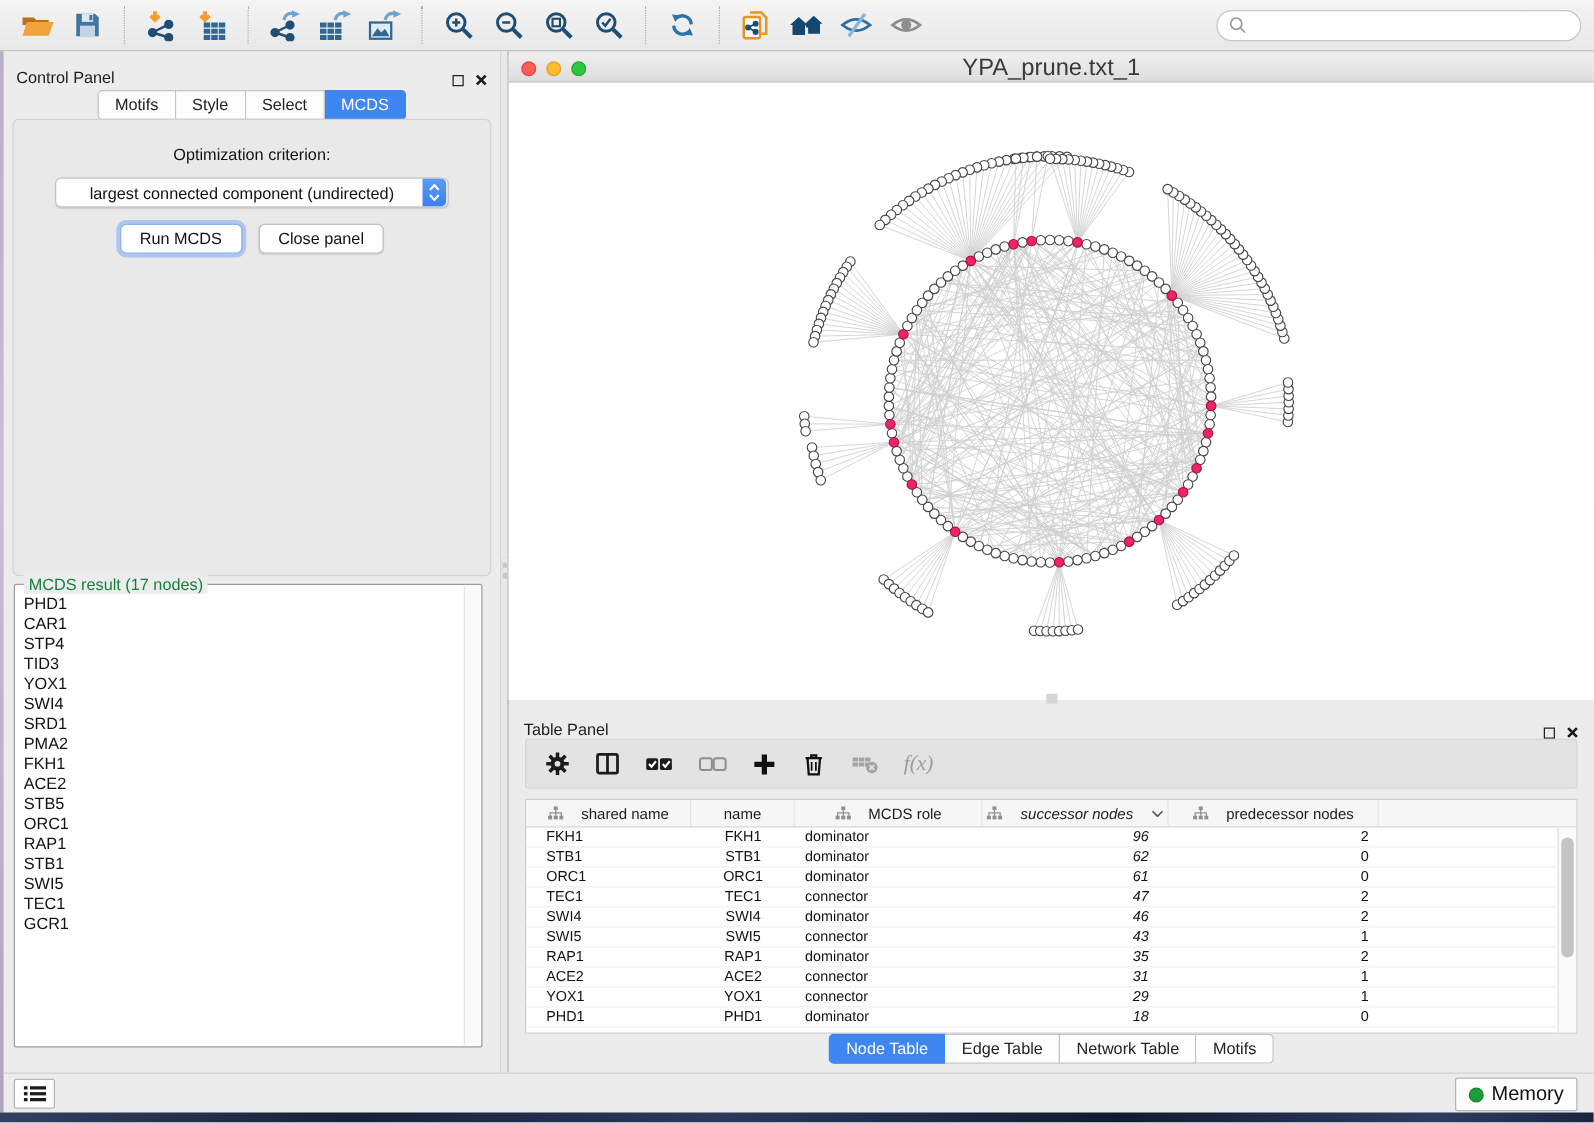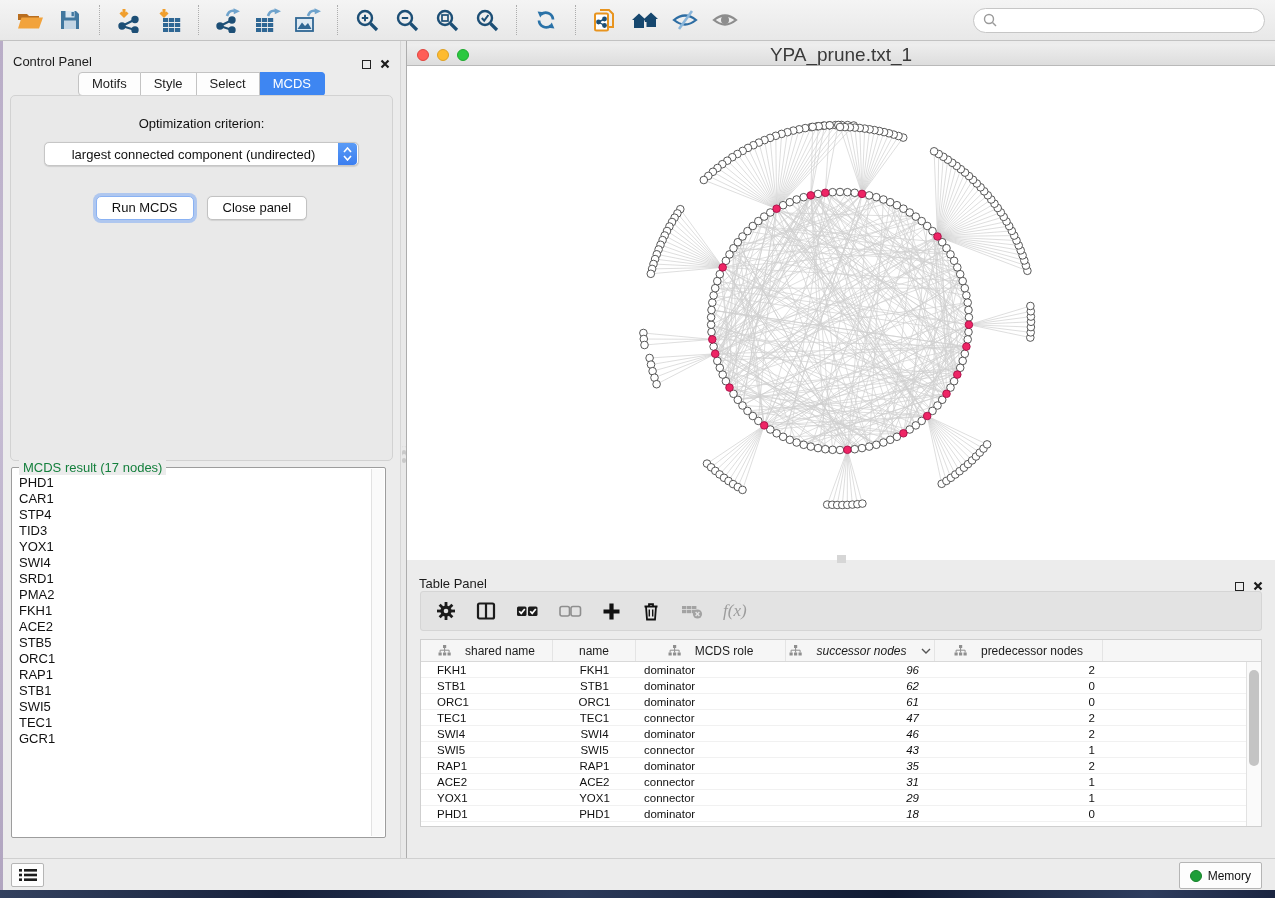--- a/index.html
+++ b/index.html
@@ -36,21 +36,21 @@
   .tab:last-child { border-radius:0 4px 4px 0; }
   .tab.active { background:#3e86f2; border-color:#3e86f2; color:#fff; }
   .cp-inner { position:absolute; left:7px; top:54px; width:383px; height:366px;
     background:#e9e9e9; border:1px solid #d2d2d2; border-radius:5px; text-align:center; }
   .crit-label { margin-top:20px; font-size:13px; color:#111; }
   .dropdown { margin:11px auto 0; width:315px; height:24px; background:#fff; border:1px solid #c6c6c6;
     border-radius:5px; display:flex; align-items:center; position:relative; box-shadow:0 0.5px 1px rgba(0,0,0,.12); }
   .dropdown-value { flex:1; text-align:center; font-size:13px; color:#111; padding-left:4px; }
   .dropdown-spinner { width:19px; height:22px; margin-right:1px; background:linear-gradient(#5a9bf6,#3b7ef0);
     border-radius:0 4px 4px 0; display:flex; flex-direction:column; align-items:center; justify-content:center; gap:2px; }
-  .btn-row { margin-top:30px; display:flex; justify-content:center; gap:13px; }
+  .btn-row { margin-top:13px; display:flex; justify-content:center; gap:13px; }
   .mac-btn { font-size:13px; color:#111; background:#fff; border:1px solid #c2c2c2; border-radius:5px;
     padding:3px 15px 4px; box-shadow:0 0.5px 1px rgba(0,0,0,.1); }
   .mac-btn.focused { border:1px solid #8ab2f3; box-shadow:0 0 0 3px rgba(118,166,245,.5); }
 
   .groupbox { position:absolute; left:8px; top:426px; width:375px; height:371px;
     border:1px solid #9d9d9d; border-radius:2px; background:#fff; }
   .groupbox-legend { position:absolute; top:-8px; left:7px; background:#ececec; padding:0 4px;
     font-size:13px; color:#15803d; }
   .mcds-list { position:absolute; left:1px; top:3px; right:15px; bottom:1px; overflow:hidden;
     padding:4px 0 0 6px; }
@@ -106,21 +106,21 @@
   .tp-thumb { position:absolute; left:2px; top:8px; width:10px; height:96px; background:#c4c4c4; border-radius:5px; }
   .tp-tabs { position:absolute; left:0; right:0; bottom:7px; display:flex; justify-content:center; }
 
   
   .status-bar { position:absolute; left:3px; right:0; bottom:8px; height:32px; background:#ececec;
     border-top:1px solid #d0d0d0; }
   .list-btn { position:absolute; left:8px; top:4px; width:33px; height:24px; background:#fdfdfd;
     border:1px solid #b5b5b5; border-radius:2px; display:flex; align-items:center; justify-content:center; }
   .memory-btn { position:absolute; right:13px; top:3px; height:27px; background:#fdfdfd;
     border:1px solid #b5b5b5; border-radius:2px; display:flex; align-items:center; gap:6px;
-    padding:0 10px; font-size:12px; color:#111;justify-content:space-between; }
+    padding:0 10px; font-size:16px; color:#111;justify-content:space-between; }
   .green-dot { width:12px; height:12px; border-radius:50%; background:#1d9e38; border:1px solid #158229; }
 
   svg { display:block; }
 </style>
 </head>
 <body>
 
 <div id="app">
 
   <div class="toolbar">
@@ -1223,20 +1223,26 @@
             <div class="td c3">18</div>
             <div class="td c4">0</div>
             <div class="td cfill"></div>
           </div>
         </div>
       <div class="tp-scroll">
         <div class="tp-thumb"></div>
       </div>
     </div>
 
+    <div class="tp-tabs">
+      <span class="tab active">Node Table</span>
+      <span class="tab">Edge Table</span>
+      <span class="tab">Network Table</span>
+      <span class="tab">Motifs</span>
+    </div>
   </div>
 
   <div class="status-bar">
     <span class="list-btn">
       <svg width="18" height="14" viewBox="0 0 18 14" fill="#1c1c1c">
         <rect x="0" y="1" width="3" height="2.6"></rect>
           <rect x="5" y="1" width="13" height="2.6"></rect>
         <rect x="0" y="5.7" width="3" height="2.6"></rect>
           <rect x="5" y="5.7" width="13" height="2.6"></rect>
         <rect x="0" y="10.4" width="3" height="2.6"></rect>

